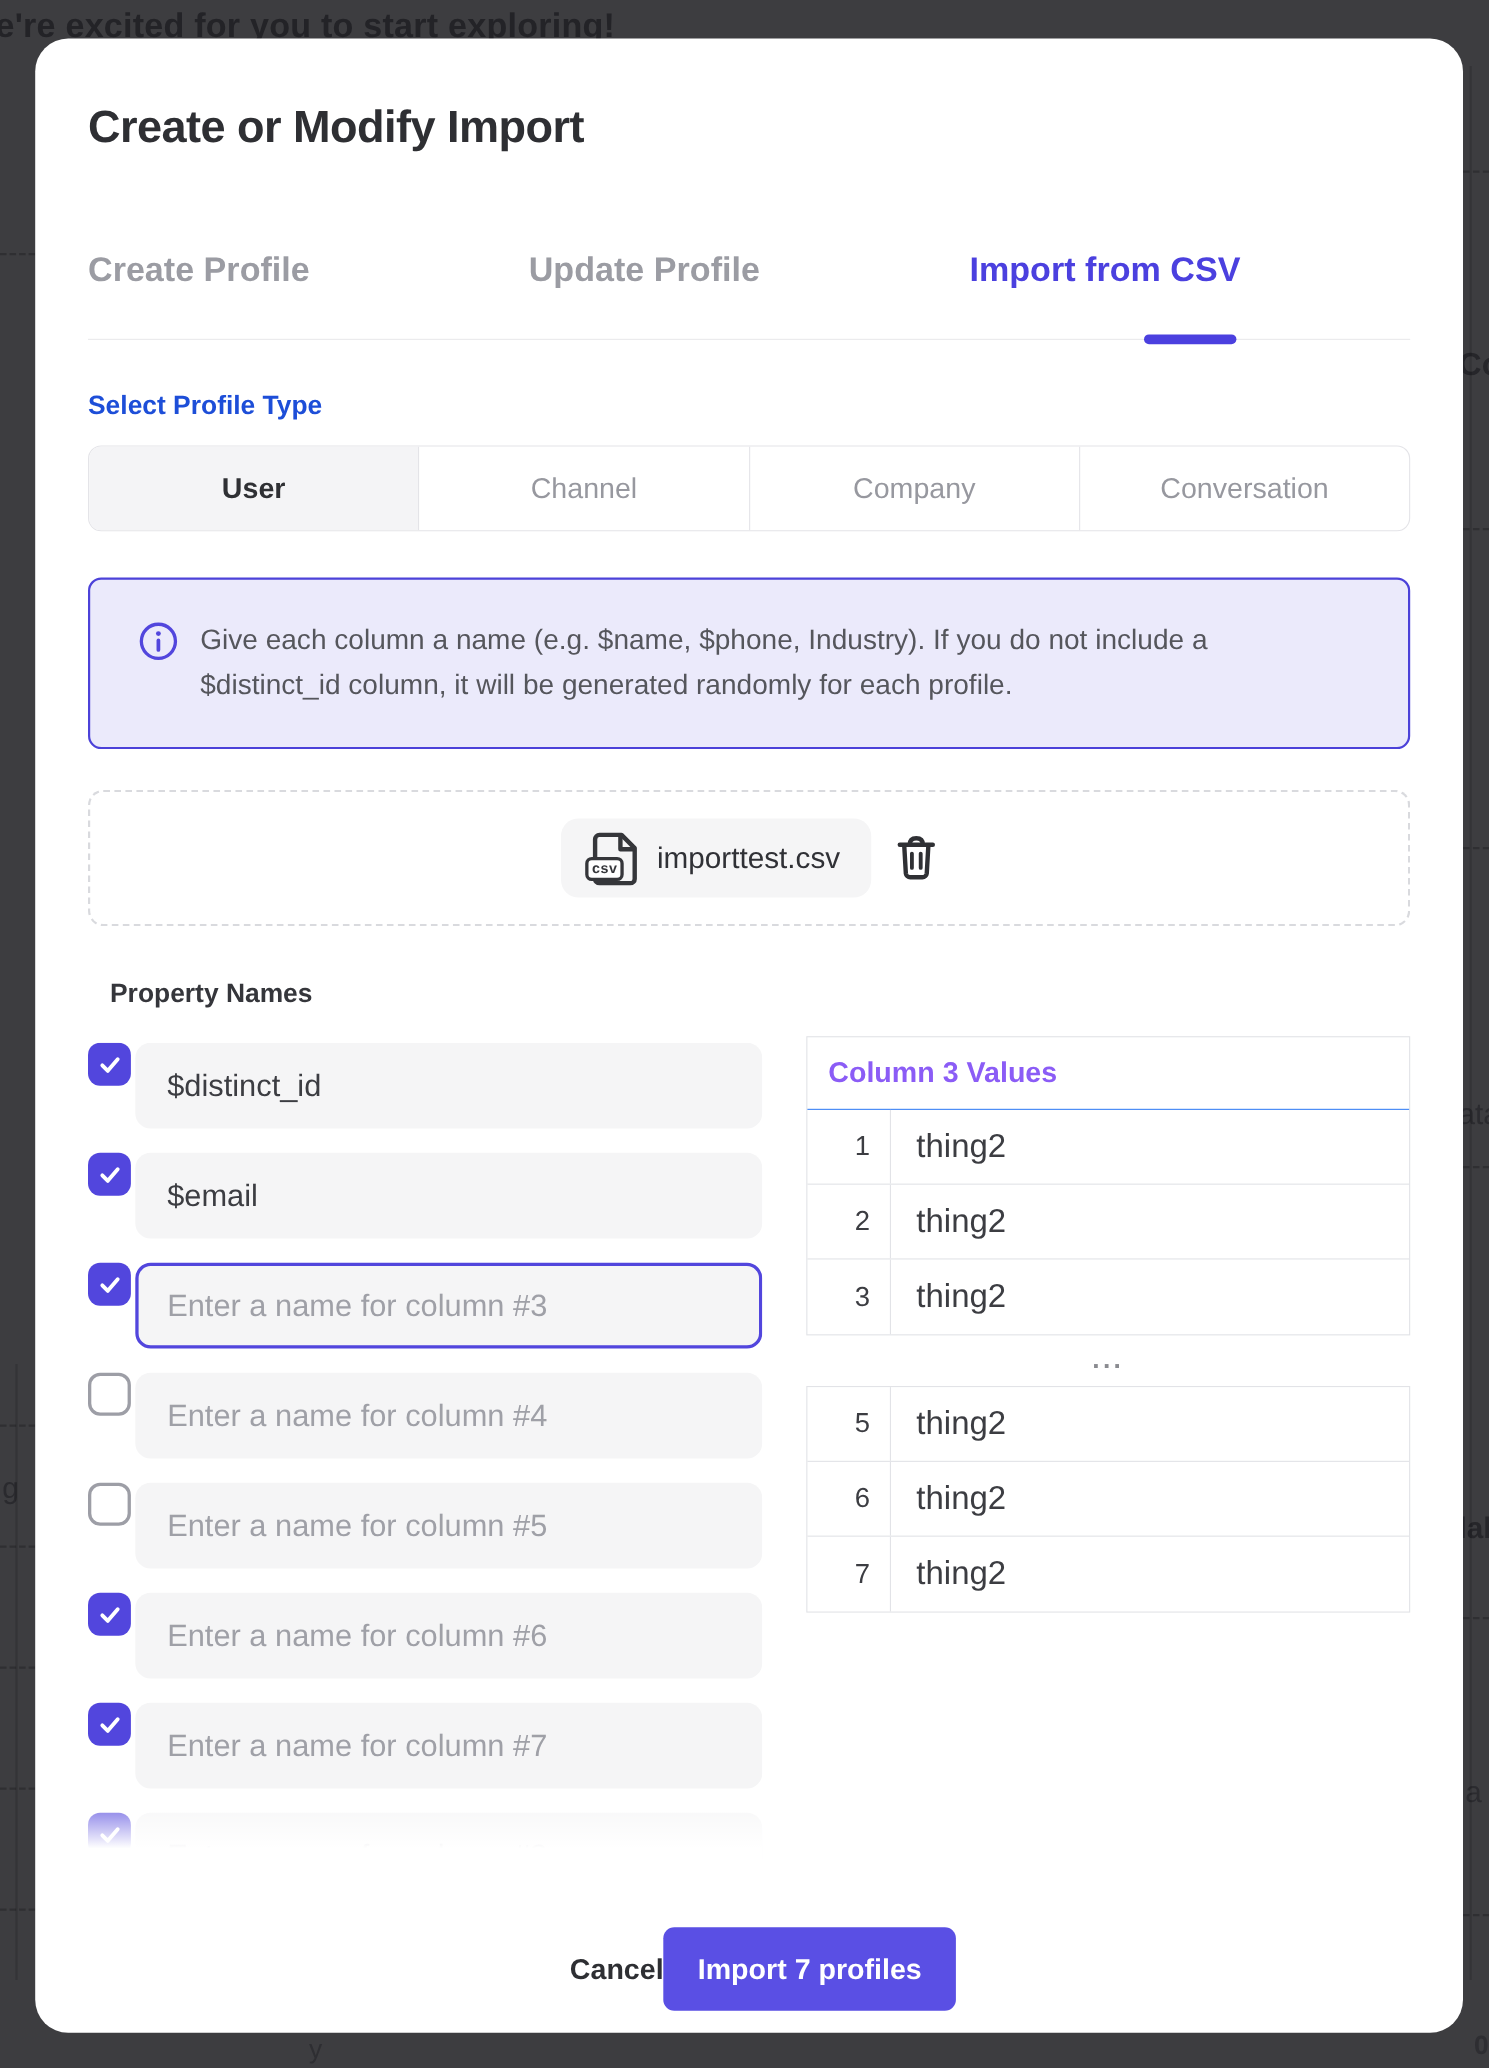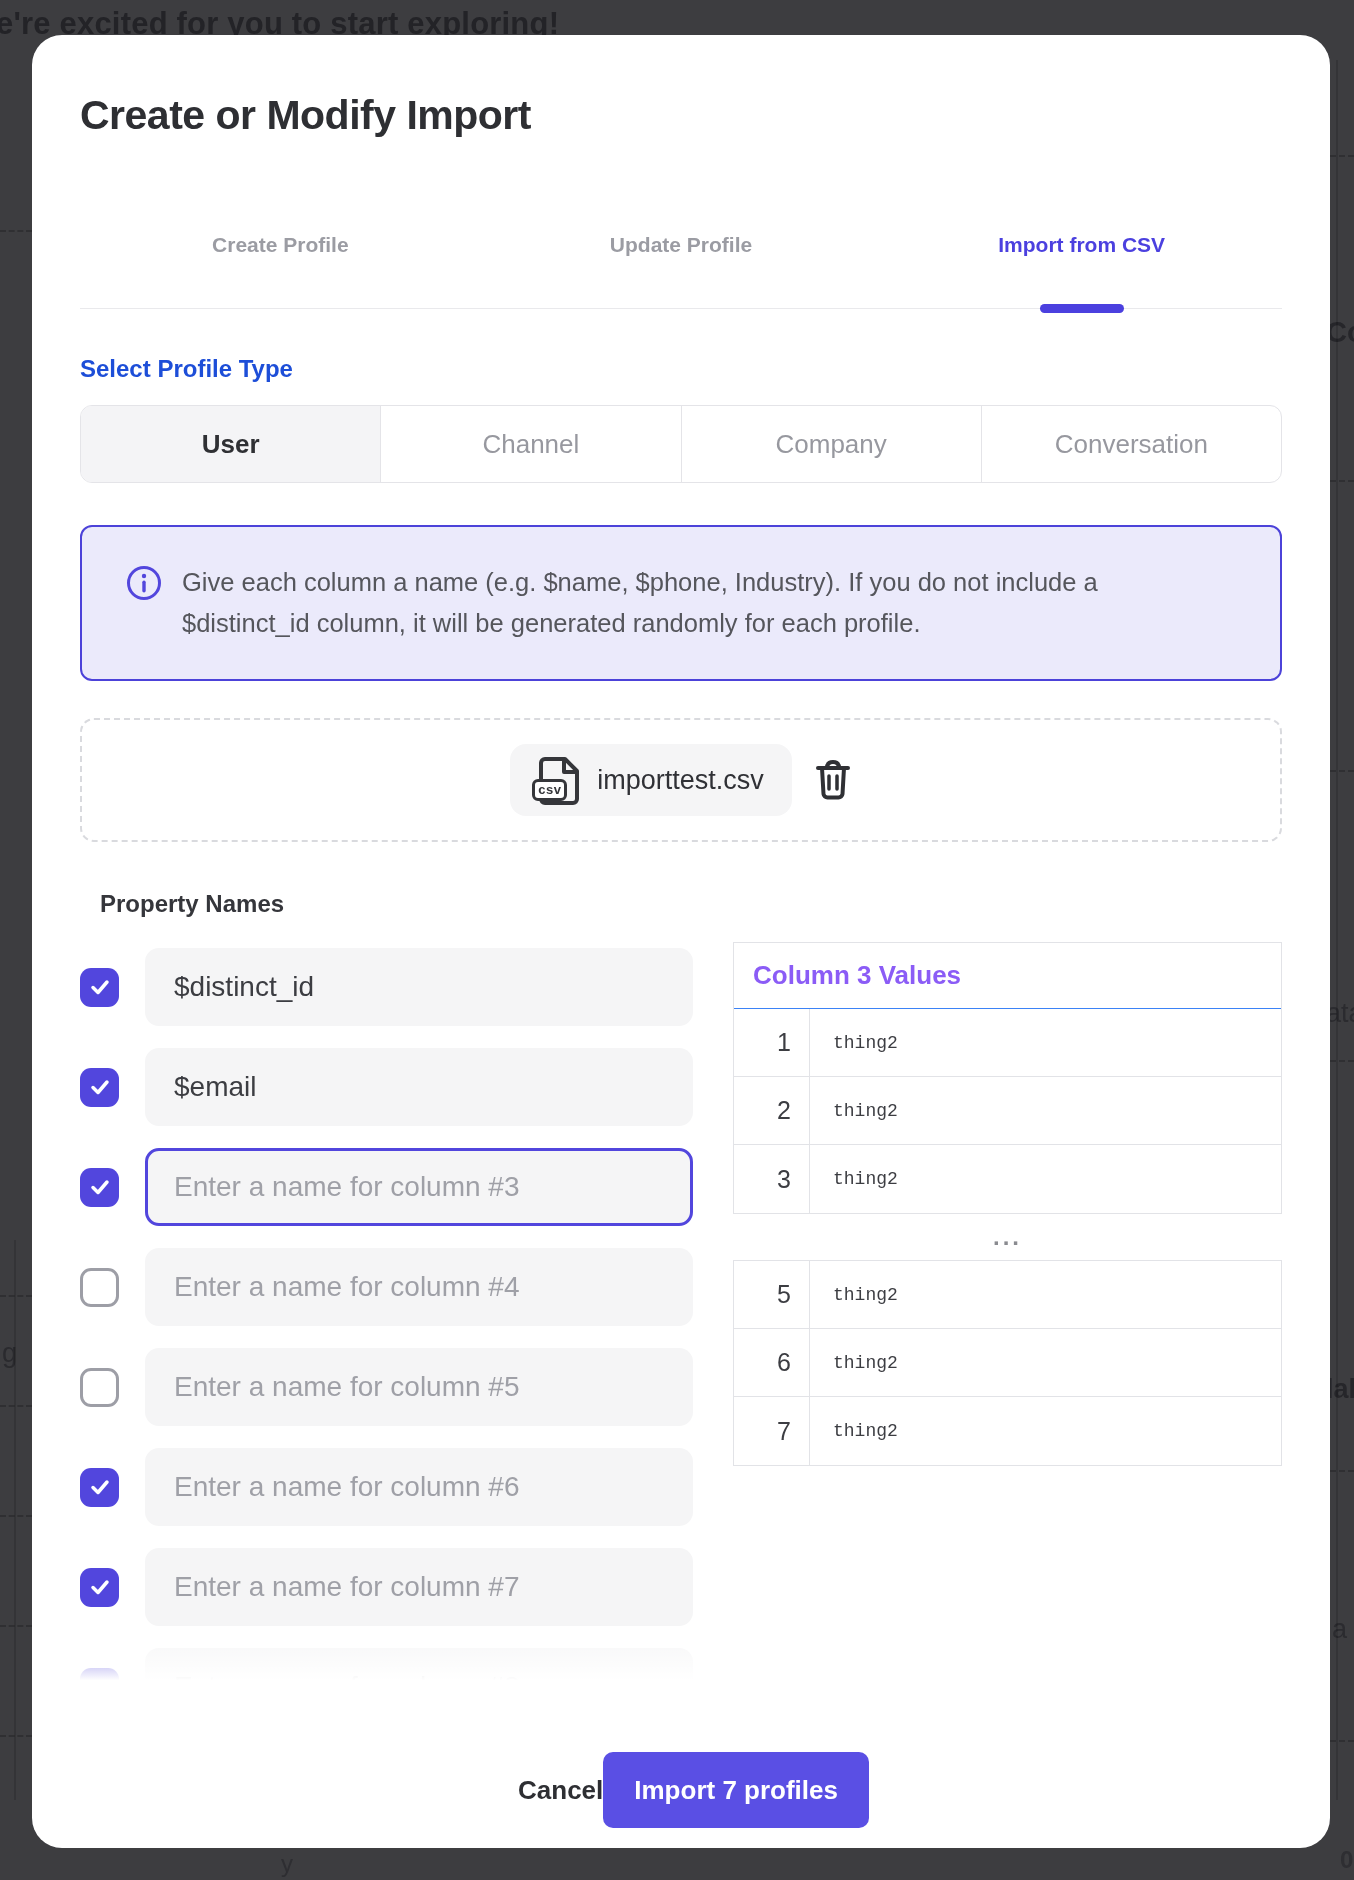--- a/index.html
+++ b/index.html
@@ -32,21 +32,21 @@
     background:#ffffff; border-radius:30px; padding:0 48px;
   }
   .modal-title {
     padding-top:56px; font-size:41px; line-height:49px; font-weight:700;
     color:#2e2f33; letter-spacing:-.5px;
   }
 
   
   .tabs { margin-top:90px; display:flex; border-bottom:1px solid #e9e9ec; position:relative; }
   .tab {
-    flex:1; text-align:center; font-size:21px; line-height:30px; font-weight:600;
+    flex:1; text-align:left; font-size:31px; line-height:30px; font-weight:600;
     color:#9b9ca3; padding-bottom:48px; cursor:pointer; position:relative;
   }
   .tab.active { color:#4b40df; }
   .tab-indicator {
     position:absolute; bottom:-5px; left:50%; transform:translateX(-50%);
     width:84px; height:9px; border-radius:5px; background:#4b40df;
   }
 
   
   .section-label { margin-top:46px; font-size:24px; font-weight:600; color:#1d4ed8; }
@@ -95,21 +95,21 @@
   .columns { margin-top:30px; display:flex; gap:40px; }
   .left-list {
     width:613px; height:742px; overflow:hidden; position:relative;
     display:flex; flex-direction:column; gap:22px;
   }
   .left-list::after {
     content:""; position:absolute; left:0; right:0; bottom:0; height:64px;
     background:linear-gradient(to bottom, rgba(255,255,255,0), #ffffff 85%);
     pointer-events:none;
   }
-  .prop-row { display:flex; align-items:center; gap:26px; flex:none; }
+  .prop-row { display:flex; align-items:flex-start; gap:4px; flex:none; }
   .cb {
     flex:none; width:39px; height:39px; border-radius:11px;
     background:#fff; border:3px solid #9d9ea6; cursor:pointer;
     display:flex; align-items:center; justify-content:center;
   }
   .cb.checked { background:#5246dd; border:none; }
   .prop-input {
     flex:1; height:78px; border:none; border-radius:14px; background:#f5f5f6;
     padding:0 29px; font-size:28px; color:#3c3d42; outline:none;
     font-family:"Liberation Sans","DejaVu Sans",sans-serif;
@@ -122,21 +122,21 @@
   .vt-header {
     height:66px; display:flex; align-items:center; padding-left:19px;
     font-size:26px; font-weight:600; color:#8b5cf6; border-bottom:1px solid #3b82f6;
   }
   .vt-row { display:flex; height:68px; border-bottom:1px solid #e2e3e7; }
   .vt-row:last-child { border-bottom:none; }
   .vt-num {
     flex:none; width:76px; display:flex; align-items:center; justify-content:flex-end;
     padding-right:18px; font-size:25px; color:#3c3d42; border-right:1px solid #e2e3e7;
   }
-  .vt-val { flex:1; display:flex; align-items:center; padding-left:23px; font-size:18px; color:#3c3d42;font-family:Liberation Mono, monospace; }
+  .vt-val { flex:1; display:flex; align-items:center; padding-left:23px; font-size:30px; color:#3c3d42; }
   .vt-ellipsis {
     height:46px; display:flex; align-items:center; justify-content:center;
     color:#8a8b90; font-size:24px; font-weight:700; letter-spacing:3px;
   }
 
   
   .footer { margin-top:62px; display:flex; align-items:center; justify-content:center; }
   .cancel-btn {
     background:none; border:none; cursor:pointer; margin-left:25px;
     font-size:26px; font-weight:600; color:#2e2f33;

